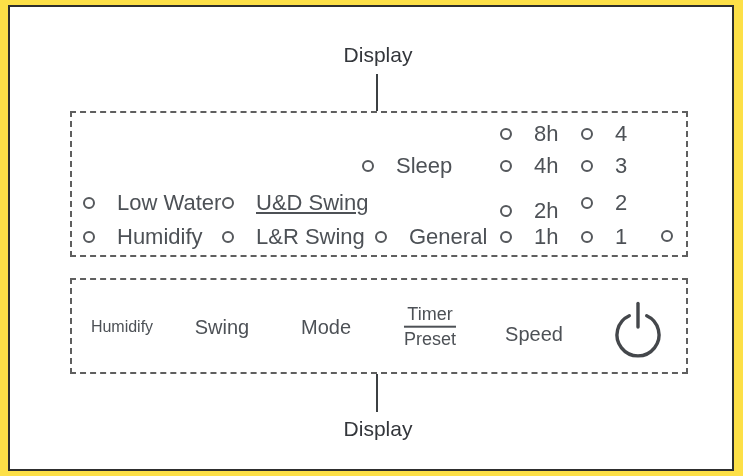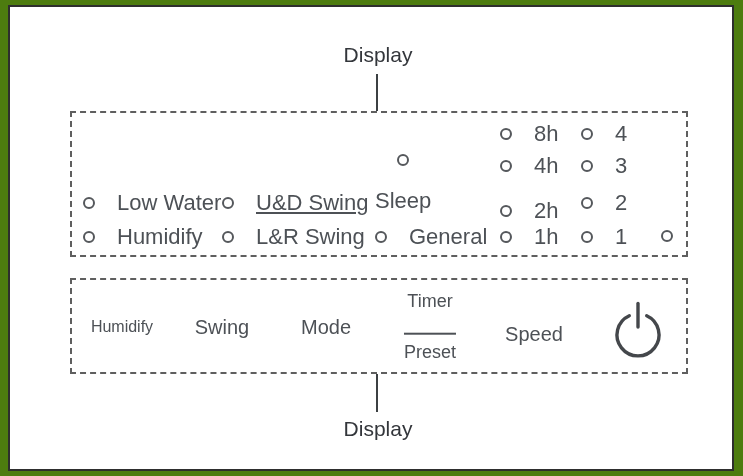--- a/index.html
+++ b/index.html
@@ -1,17 +1,17 @@
 <!DOCTYPE html>
 <html><head>
 <meta charset="utf-8">
 <style>
   html,body{margin:0;padding:0;background:#fff;}
   #stage{
-    position:relative;width:743px;height:476px;background:#4d7c0f;
+    position:relative;width:743px;height:476px;background:#fde047;
     font-family:"Liberation Sans","DejaVu Sans",sans-serif;overflow:hidden;
   }
   #frame{
     position:absolute;left:8px;top:5px;width:726px;height:466px;
     border:2px solid #2e2e2e;box-sizing:border-box;background:#fff;
   }
   .panel{
     position:absolute;border:2px dashed #5f5f5f;box-sizing:border-box;background:#fff;
   }
   #indicator-panel{left:60px;top:104px;width:618px;height:146px;}
@@ -24,22 +24,22 @@
     width:12px;height:12px;border:2px solid #55585c;border-radius:50%;
     box-sizing:border-box;flex:0 0 auto;background:#fff;
   }
   .btn{
     position:absolute;transform:translate(-50%,-50%);color:#4d5156;
     white-space:nowrap;text-align:center;
   }
   .btn-sm{font-size:16px;}
   .btn-md{font-size:20px;}
   .timer-preset{display:flex;flex-direction:column;align-items:center;font-size:18px;line-height:1.1;}
-  .timer-top{border-bottom:2px solid #4d5156;padding:0 3px 21px 3px;}
-  .timer-bottom{padding-top:8px;}
+  .timer-top{border-bottom:2px solid #4d5156;padding:0 3px 1px 3px;}
+  .timer-bottom{padding-top:2px;}
   .callout-label{
     position:absolute;transform:translateX(-50%);color:#33363b;font-size:21px;
   }
   .callout-line{
     position:absolute;width:2px;background:#3c4043;
   }
   #power-btn{position:absolute;transform:translate(-50%,-50%);}
   #power-btn svg{display:block;}
 </style>
 </head>
@@ -55,21 +55,21 @@
 
     <div class="ind" style="left:490px;top:115px;">
       <span class="led"></span>
       <span>8h</span>
     </div>
     <div class="ind" style="left:571px;top:115px;">
       <span class="led"></span>
       <span>4</span>
     </div>
 
-    <div class="ind" style="left:365px;top:147px;flex-direction:column;">
+    <div class="ind" style="left:352px;top:147px;">
       <span class="led"></span>
       <span>Sleep</span>
     </div>
     <div class="ind" style="left:490px;top:147px;">
       <span class="led"></span>
       <span>4h</span>
     </div>
     <div class="ind" style="left:571px;top:147px;">
       <span class="led"></span>
       <span>3</span>

